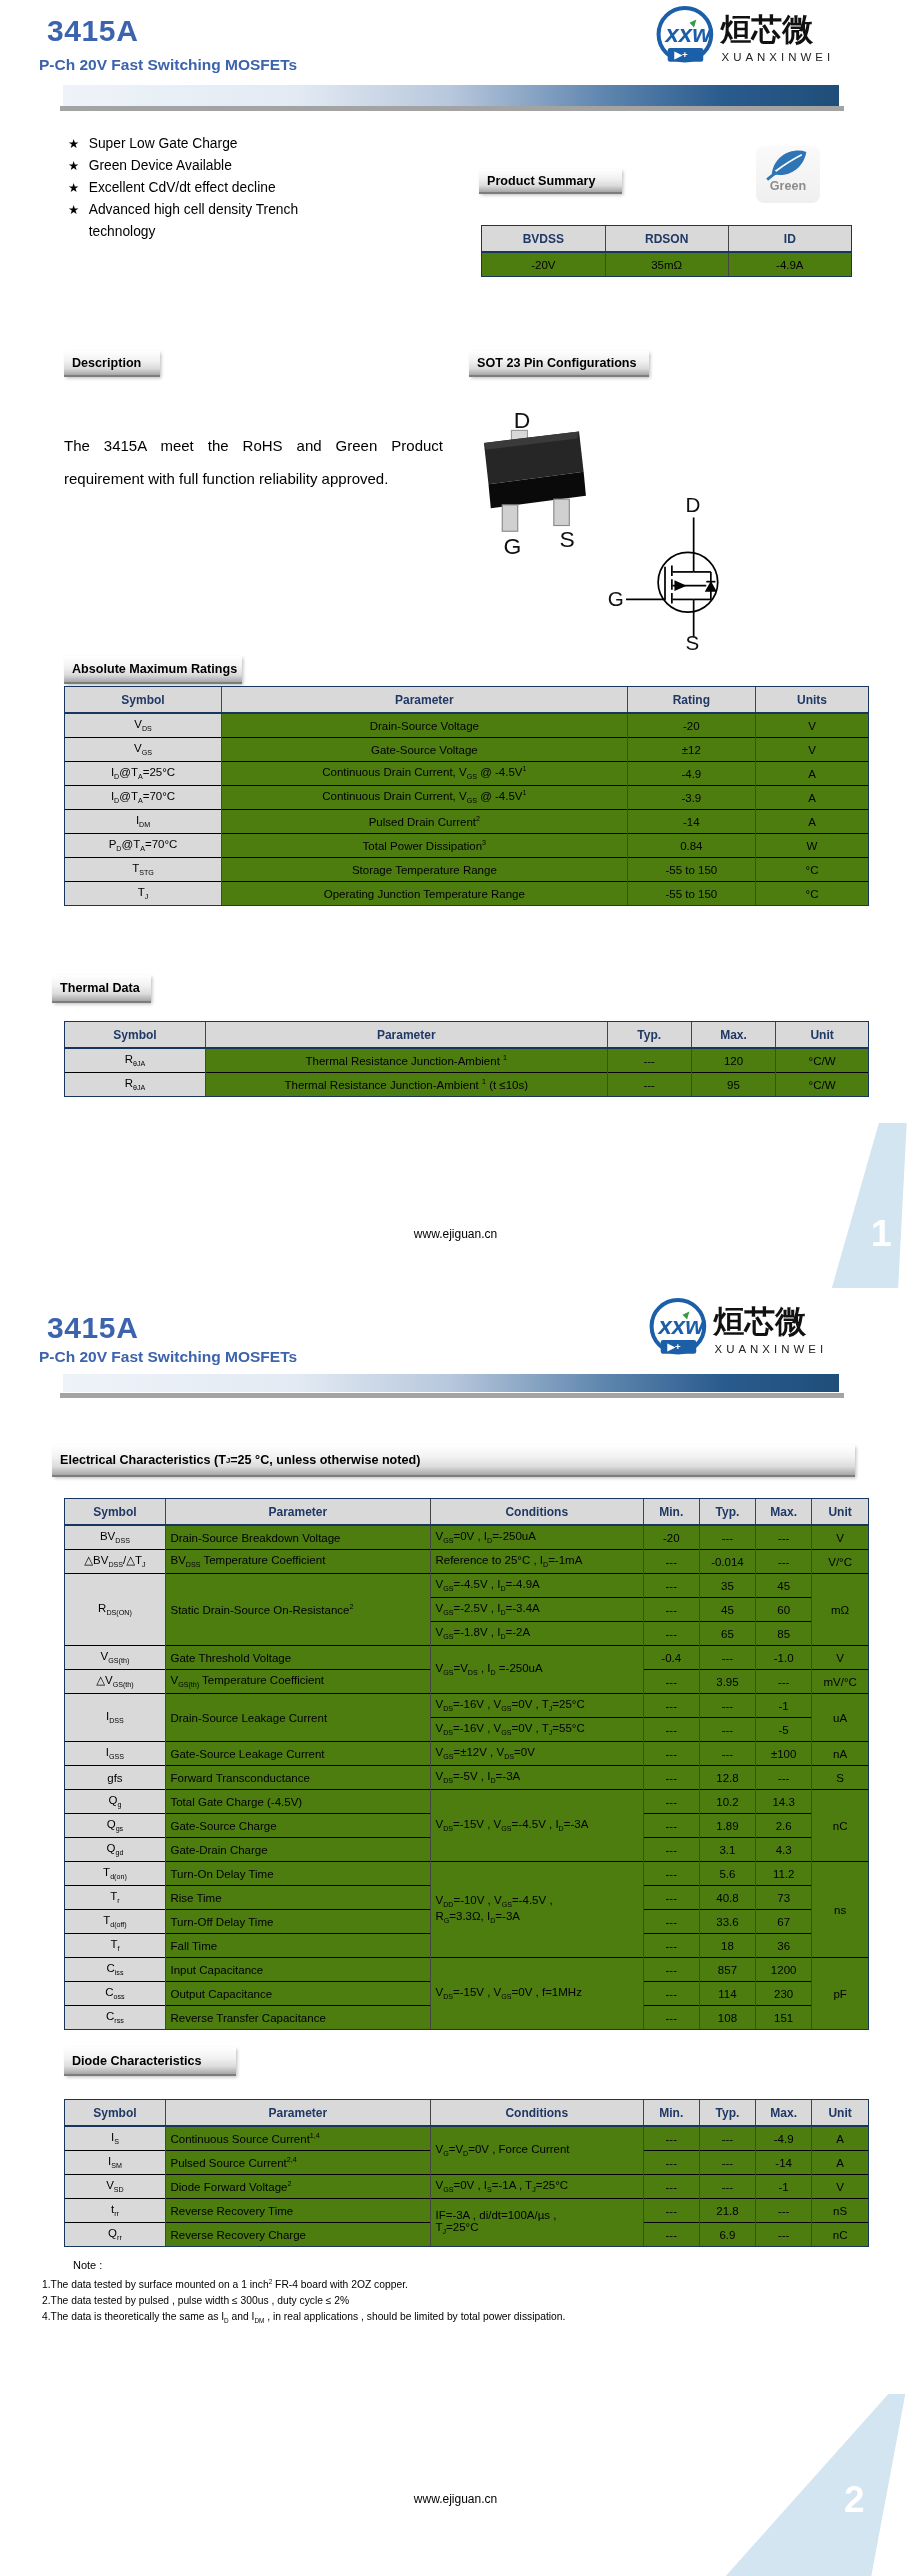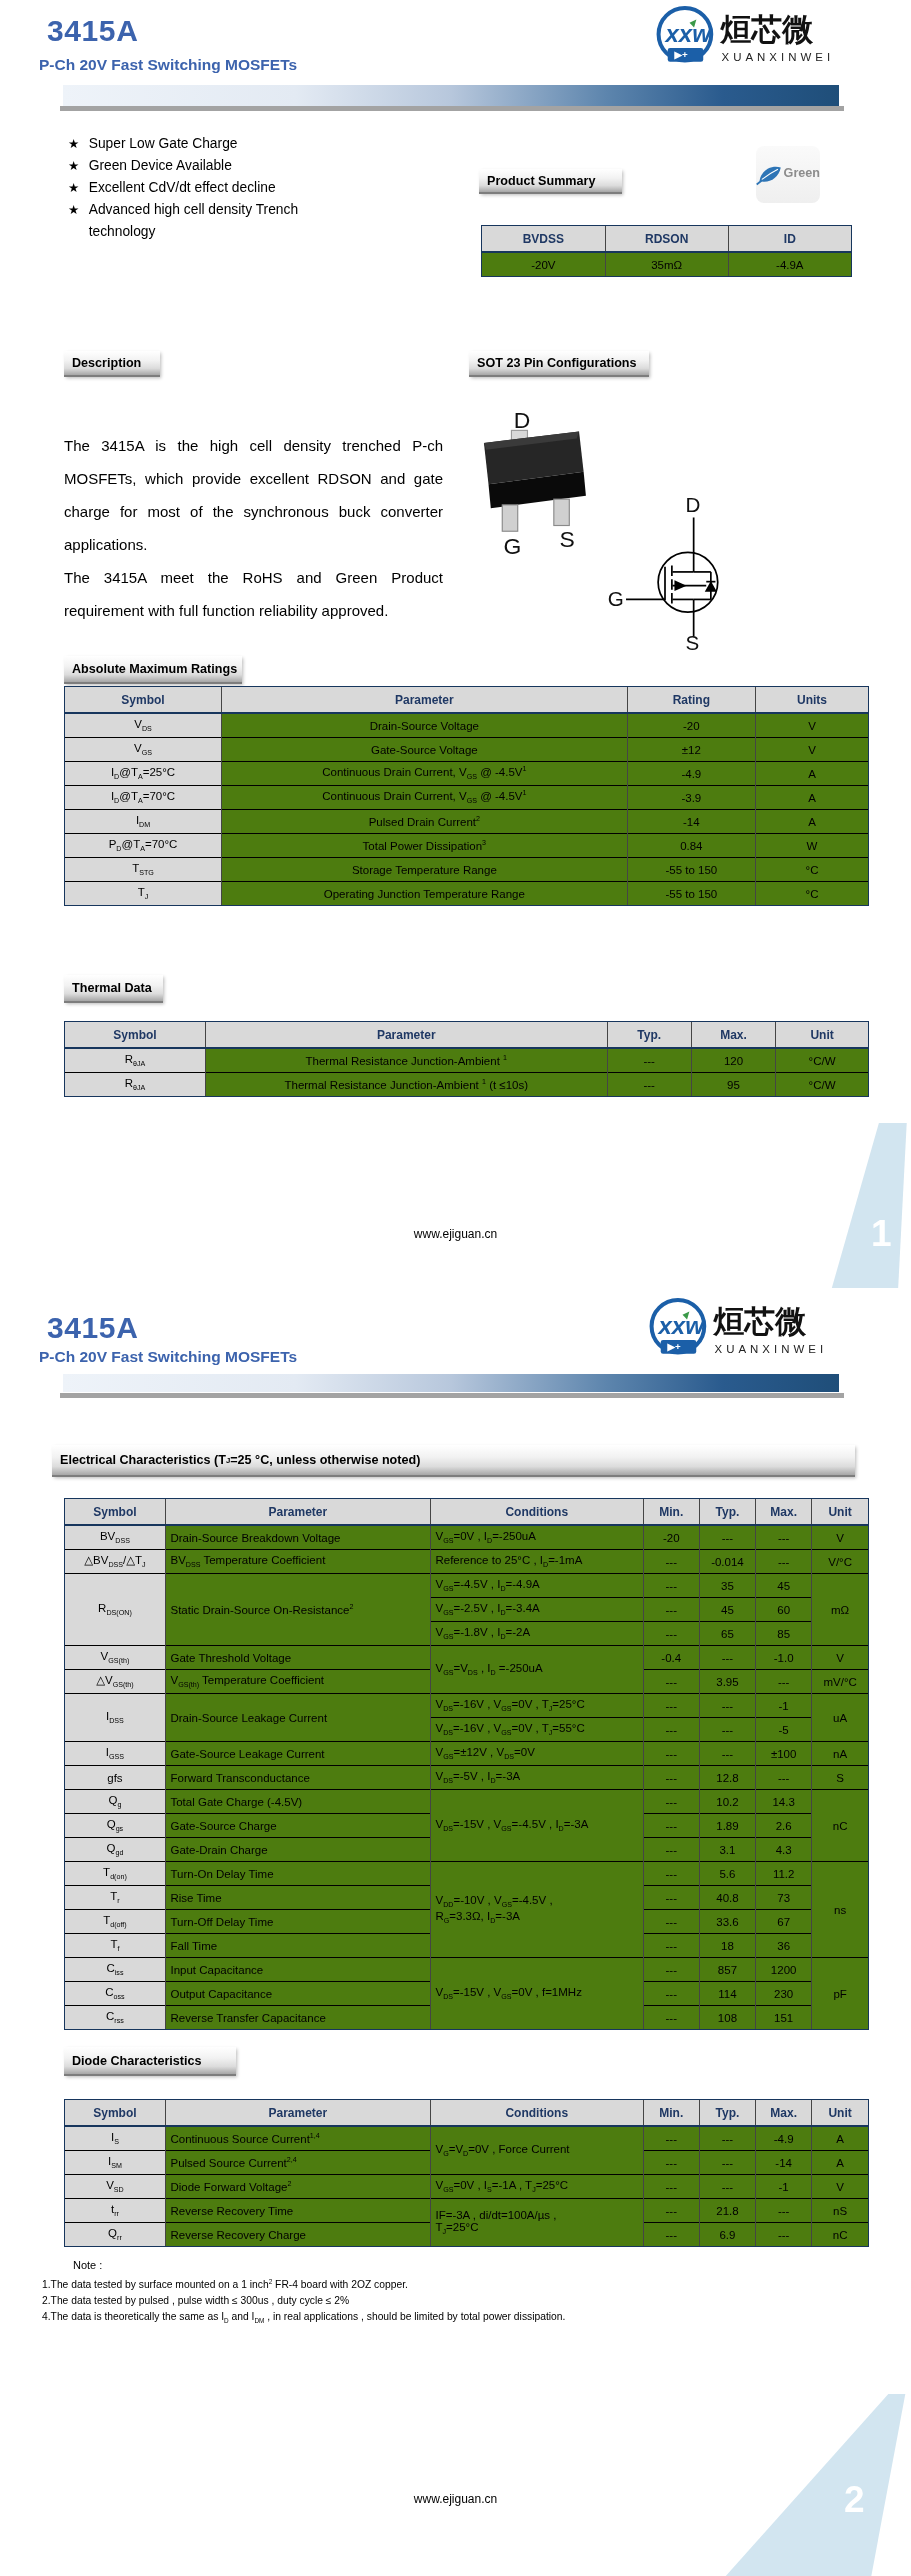--- a/index.html
+++ b/index.html
@@ -20,21 +20,21 @@
        font-size:12.6px;font-weight:bold;color:#000;
        background:linear-gradient(180deg,#ffffff 0%,#f2f2f2 40%,#dcdcdc 72%,#a6a6a6 100%);
        border-bottom:2.3px solid #7d7d7d;box-shadow:1.7px 2.3px 3.4px rgba(0,0,0,0.28);}
 
   .features{position:absolute;left:68px;top:133px;width:270px;list-style:none;margin:0;padding:0;}
   .features li{display:flex;font-size:13.8px;line-height:22px;color:#000;}
   .features .star{width:20.7px;flex:0 0 20.7px;font-size:12.6px;}
   .features .ftxt{max-width:229px;}
 
   .badge{position:absolute;left:756px;top:146px;width:64px;height:57px;border-radius:8px;
-         background:linear-gradient(180deg,#fafafa,#efefef);display:flex;flex-direction:row;align-items:center;justify-content:flex-start;}
+         background:linear-gradient(180deg,#fafafa,#efefef);display:flex;flex-direction:column;align-items:center;justify-content:flex-start;}
   .badge .blabel{font-size:12.6px;font-weight:bold;color:#8c8c8c;margin-top:-3.4px;}
 
   .tbl-wrap{position:absolute;border:1.7px solid #17365d;background:#4d7c0f;}
   table.dt{width:100%;border-collapse:collapse;table-layout:fixed;}
   table.dt th{background:#d9d9d9;color:#1f3864;font-weight:bold;font-size:12px;height:25px;
               border-bottom:2.9px double #17365d;border-left:1.1px solid #454545;padding:0 2.3px;}
   table.dt th:first-child{border-left:none;}
   table.dt td{font-size:11.5px;color:#000;text-align:center;height:23px;border-top:1.1px solid #000;
               border-left:1.1px solid #454545;padding:0 2.3px;white-space:pre-line;vertical-align:middle;}
   table.dt td.c0{border-left:none;}
@@ -137,21 +137,20 @@
               <td class="c2">-4.9A</td>
             </tr>
           </tbody>
         </table>
       </div>
 
     <div class="sec" style="left:64px;top:351px;width:96px;height:26px;">Description</div>
     <div class="sec" style="left:469px;top:351px;width:180px;height:26px;">SOT 23 Pin Configurations</div>
 
     <div class="desc-text">
-      <p>The 3415A is the high cell density trenched P-ch MOSFETs, which provide excellent RDSON and gate charge for most of the synchronous buck converter applications.</p>
       <p>The 3415A meet the RoHS and Green Product requirement with full function reliability approved.</p>
     </div>
 
     <div style="position:absolute;left:470px;top:396px;">
       <svg width="390" height="255" viewBox="0 0 680 445">
 
         <g>
           <text x="76" y="56" font-size="40" fill="#111">D</text>
           <rect x="72" y="60" width="28" height="24" fill="#d8d8d8" stroke="#9a9a9a" stroke-width="2"></rect>
           <polygon points="24,82 190,62 198,132 32,154" fill="#262626"></polygon>
@@ -253,21 +252,21 @@
             <tr>
               <td class="c0">T<sub>J</sub></td>
               <td class="c1">Operating Junction Temperature Range</td>
               <td class="c2">-55 to 150</td>
               <td class="c3">°C</td>
             </tr>
           </tbody>
         </table>
       </div>
 
-    <div class="sec" style="left:64px;top:975px;width:99px;height:27.5px;">Thermal Data</div>
+    <div class="sec" style="left:52px;top:975px;width:99px;height:27.5px;">Thermal Data</div>
     <div class="tbl-wrap t-th" style="left:64px;top:1021px;width:803px;">
         <table class="dt">
           <colgroup>
             <col style="width: 17.5%;">
             <col style="width: 50%;">
             <col style="width: 10.5%;">
             <col style="width: 10.5%;">
             <col style="width: 11.5%;">
           </colgroup>
           <thead>

